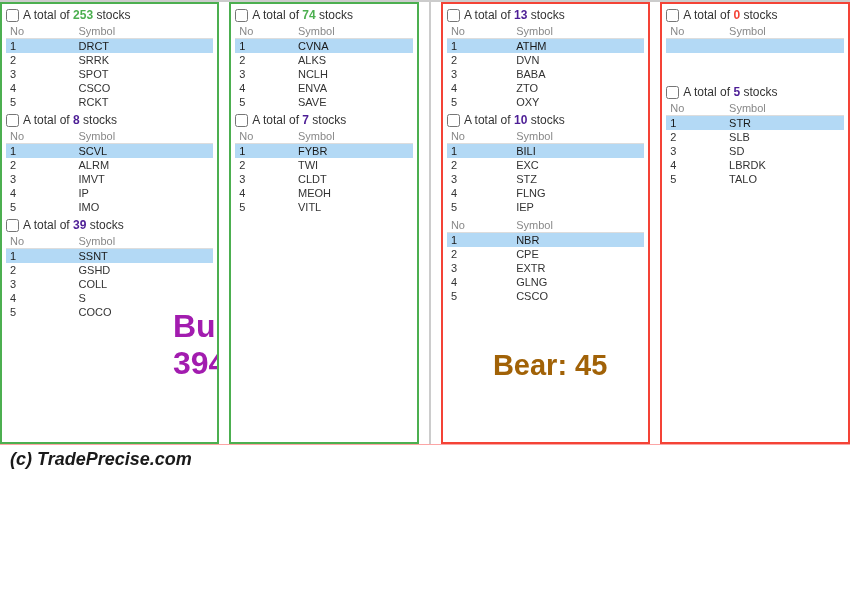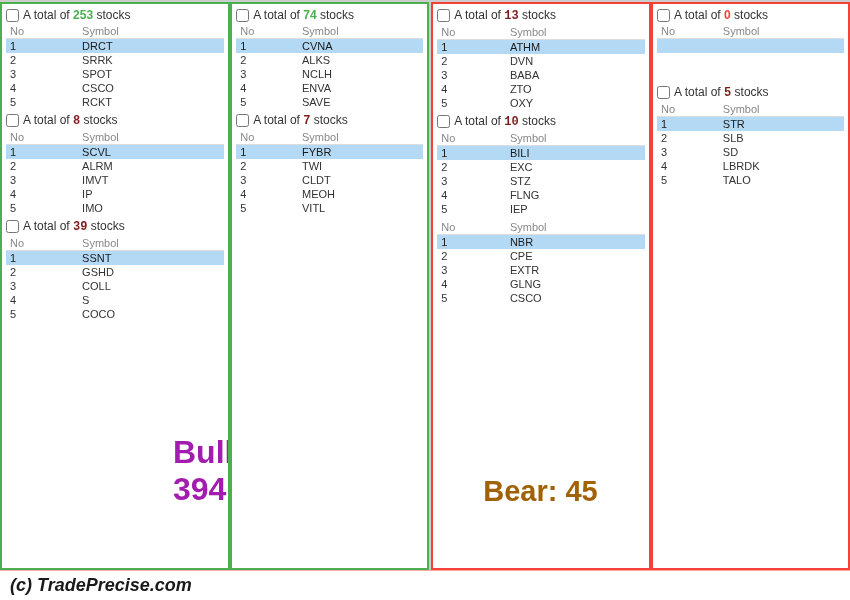--- a/index.html
+++ b/index.html
@@ -9,22 +9,23 @@
       background: #fff;
       font-family: Arial, sans-serif;
       font-size: 13px;
       overflow: hidden;
       position: relative;
     }
 
     .main-container {
       display: flex;
       width: 850px;
-      height: 570px;
+      height: 444px;
       border-top: 2px solid #ccc;
+      gap: 10px;
     }
 
     .panel {
       border: 2px solid #4caf50;
       flex: 1;
       padding: 4px;
       position: relative;
       overflow: hidden;
     }
 
@@ -46,21 +47,21 @@
 
     .group-header input[type="checkbox"] {
       margin-right: 4px;
     }
 
     .count-num {
       font-weight: bold;
     }
 
     .count-num.green { color: #4caf50; }
-    .count-num.orange { color: #7f1d1d; font-family: Liberation Mono, monospace; }
+    .count-num.orange { color: #4c1d95; }
     .count-num.red { color: #f44336; }
 
     table {
       width: 100%;
       border-collapse: collapse;
       font-size: 11px;
     }
 
     thead tr th {
       color: #888;

